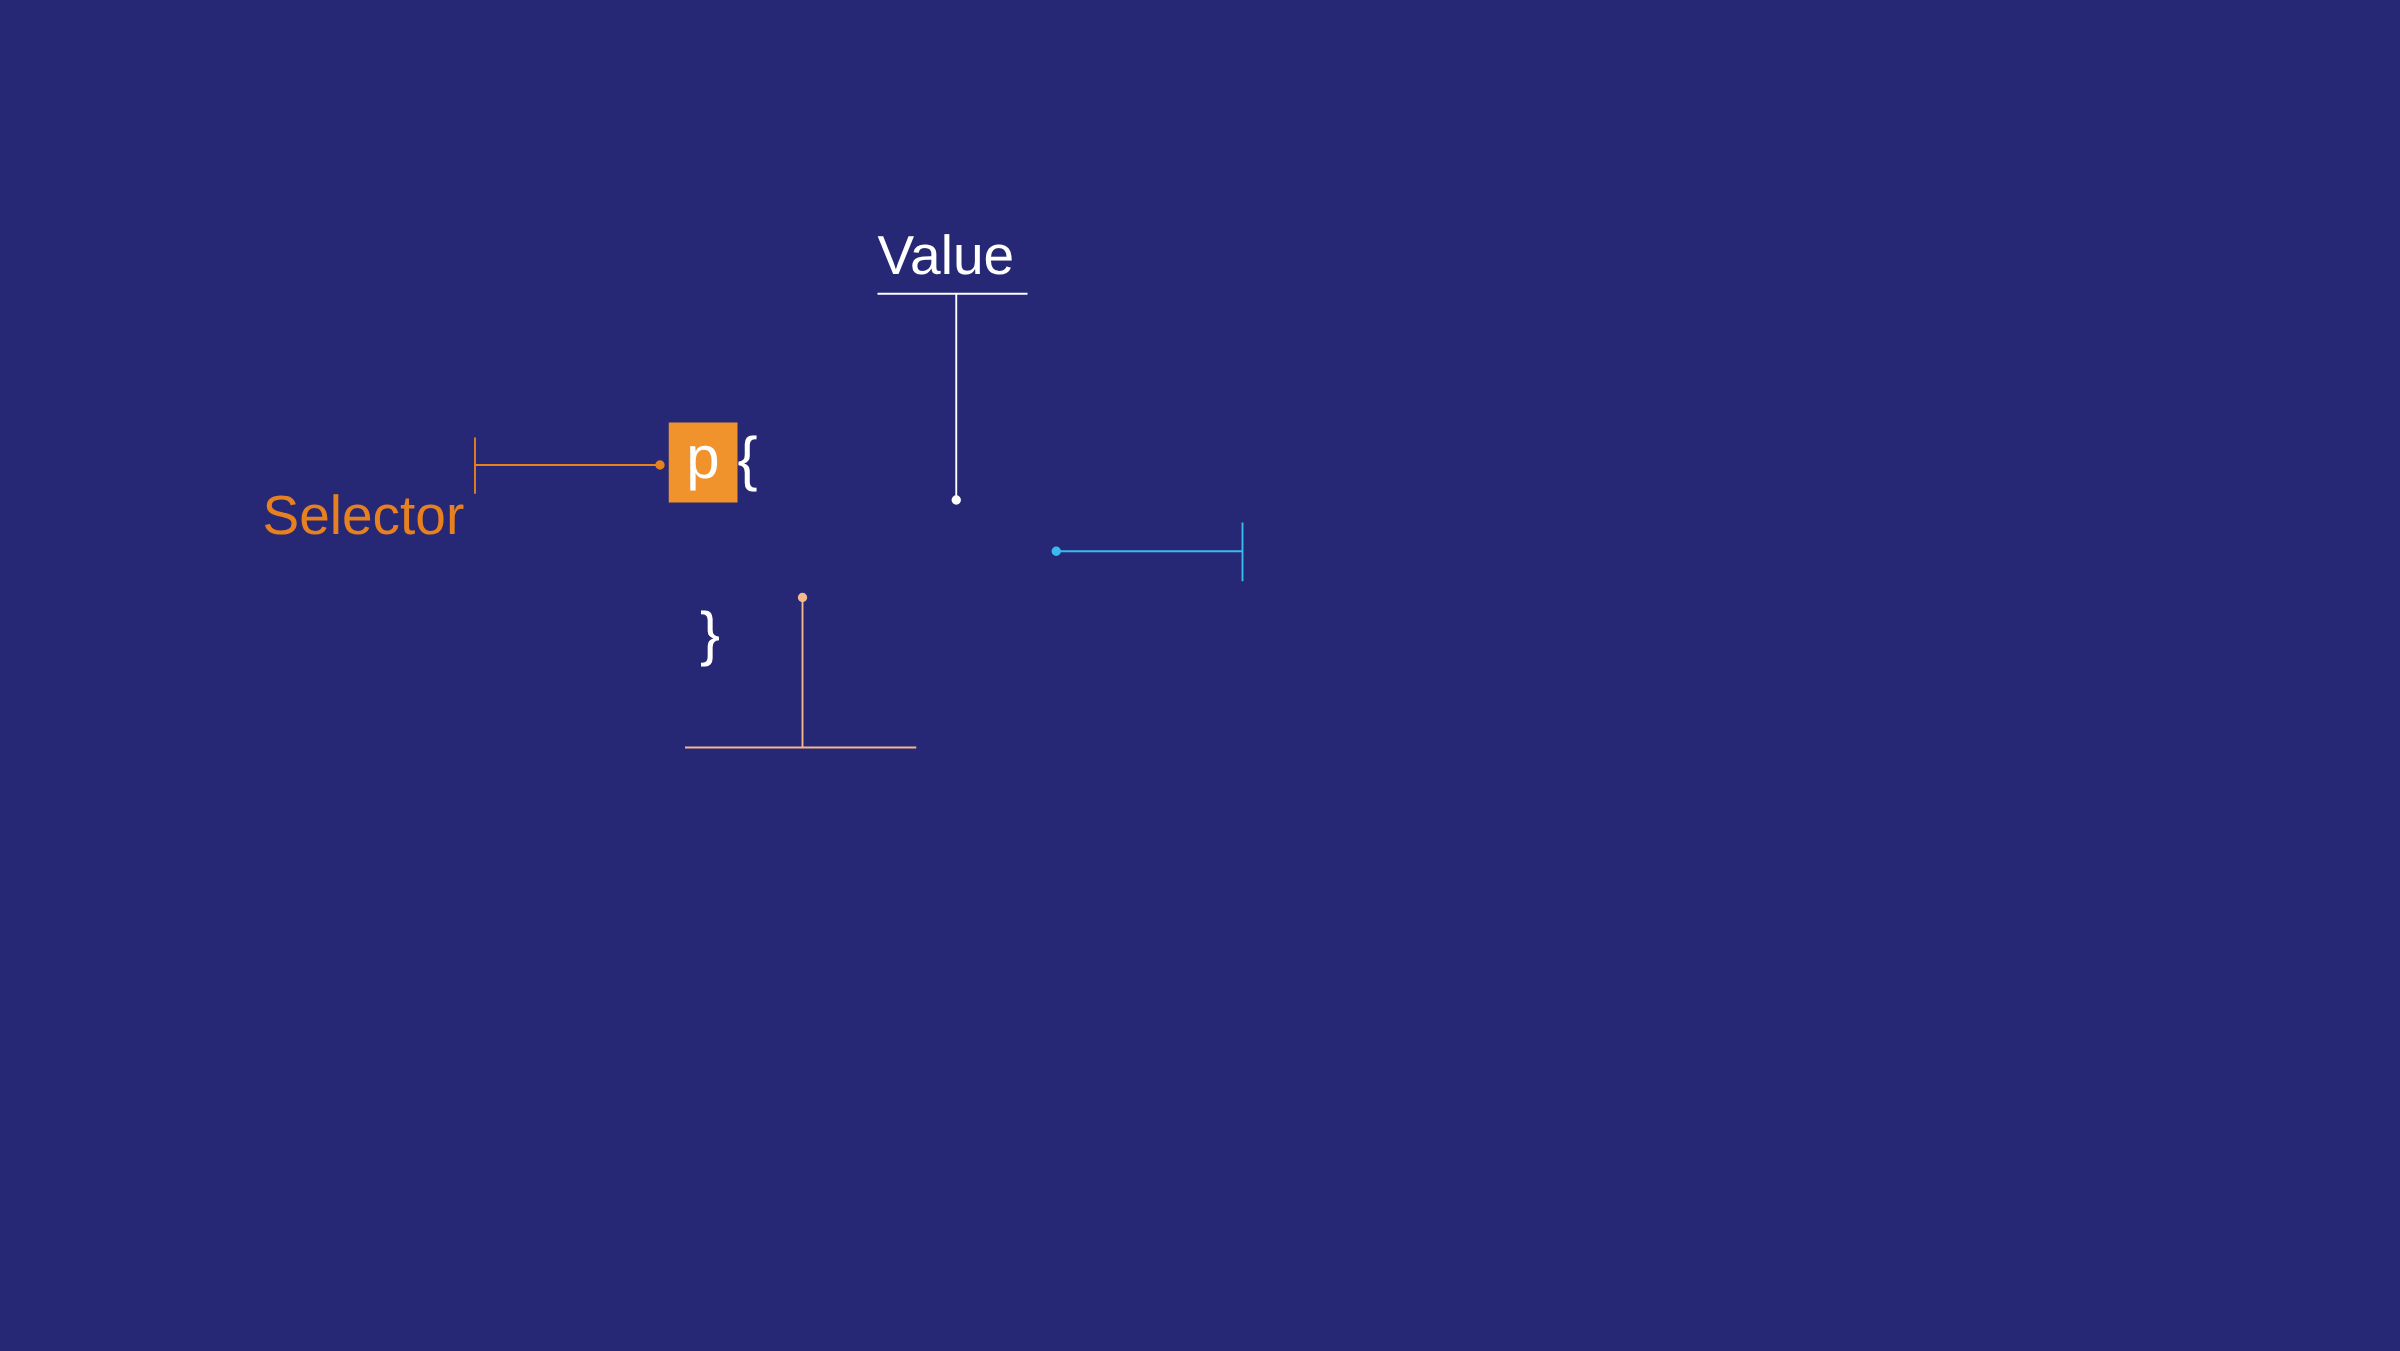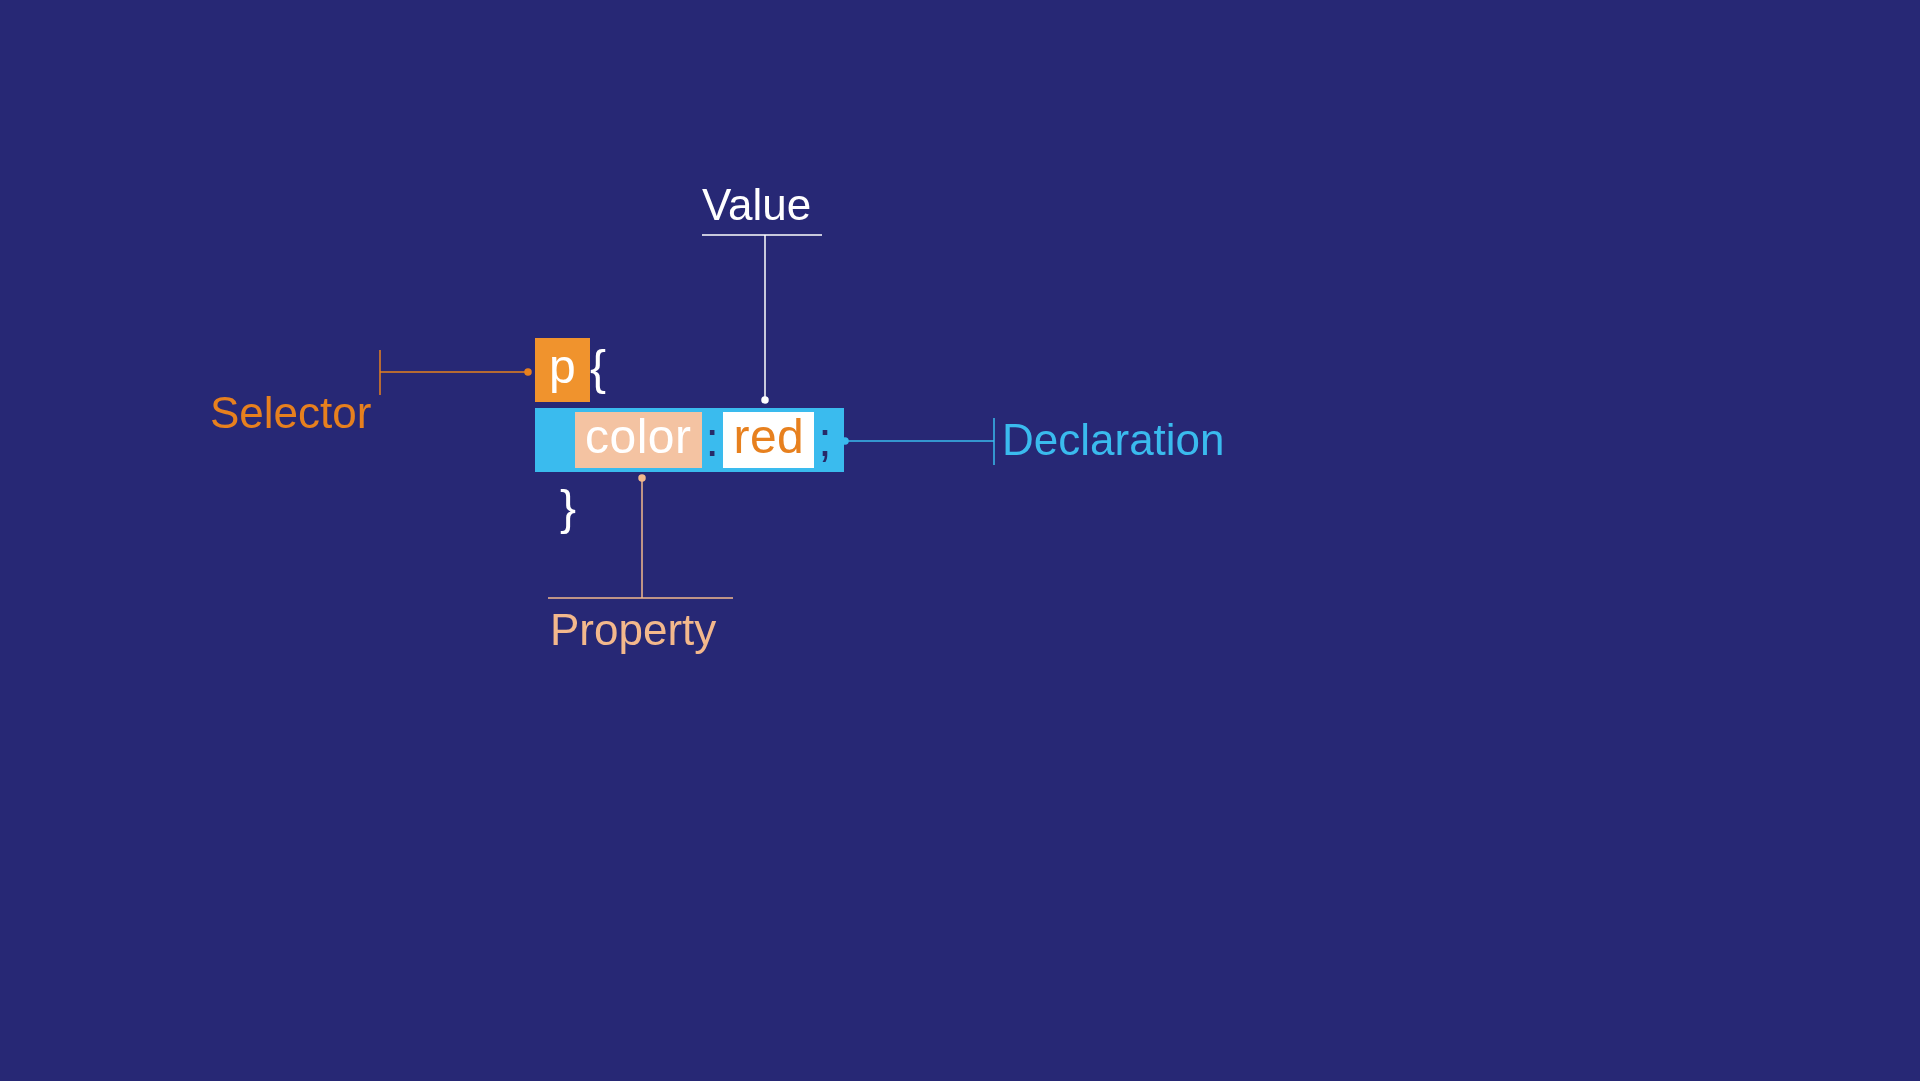--- a/index.html
+++ b/index.html
@@ -90,35 +90,27 @@
   }
 </style>
 </head>
 <body>
 <div class="stage">
 
   <div class="abs label label-value" style="left:702px; top:180px;">Value</div>
 
   <div class="abs label label-selector" style="left:210px; top:345px;">Selector</div>
 
-  <div class="abs label label-declaration" style="left:1002px; top:415px;">Declaration</div>
 
-  <div class="abs label label-property" style="left:550px; top:605px;">Property</div>
 
   <div class="abs code box-selector" style="left:535px; top:338px;">
     <span>p</span>
   </div>
   <div class="abs code brace" style="left:590px; top:344px;">{</div>
 
-  <div class="abs code decl-line" style="left:535px; top:408px;">
-    <span class="box-property">color</span>
-    <span class="colon">:</span>
-    <span class="box-value">red</span>
-    <span class="semicolon">;</span>
-  </div>
 
   <div class="abs code brace" style="left:560px; top:484px;">}</div>
 
   <svg class="abs" width="1920" height="1081" style="left:0; top:0; pointer-events:none;">
 
     <g stroke="#ffffff" stroke-width="1.5" fill="none">
       <line x1="702" y1="235" x2="822" y2="235"></line>
       <line x1="765" y1="235" x2="765" y2="400"></line>
       <circle cx="765" cy="400" r="3" fill="#ffffff"></circle>
     </g>

